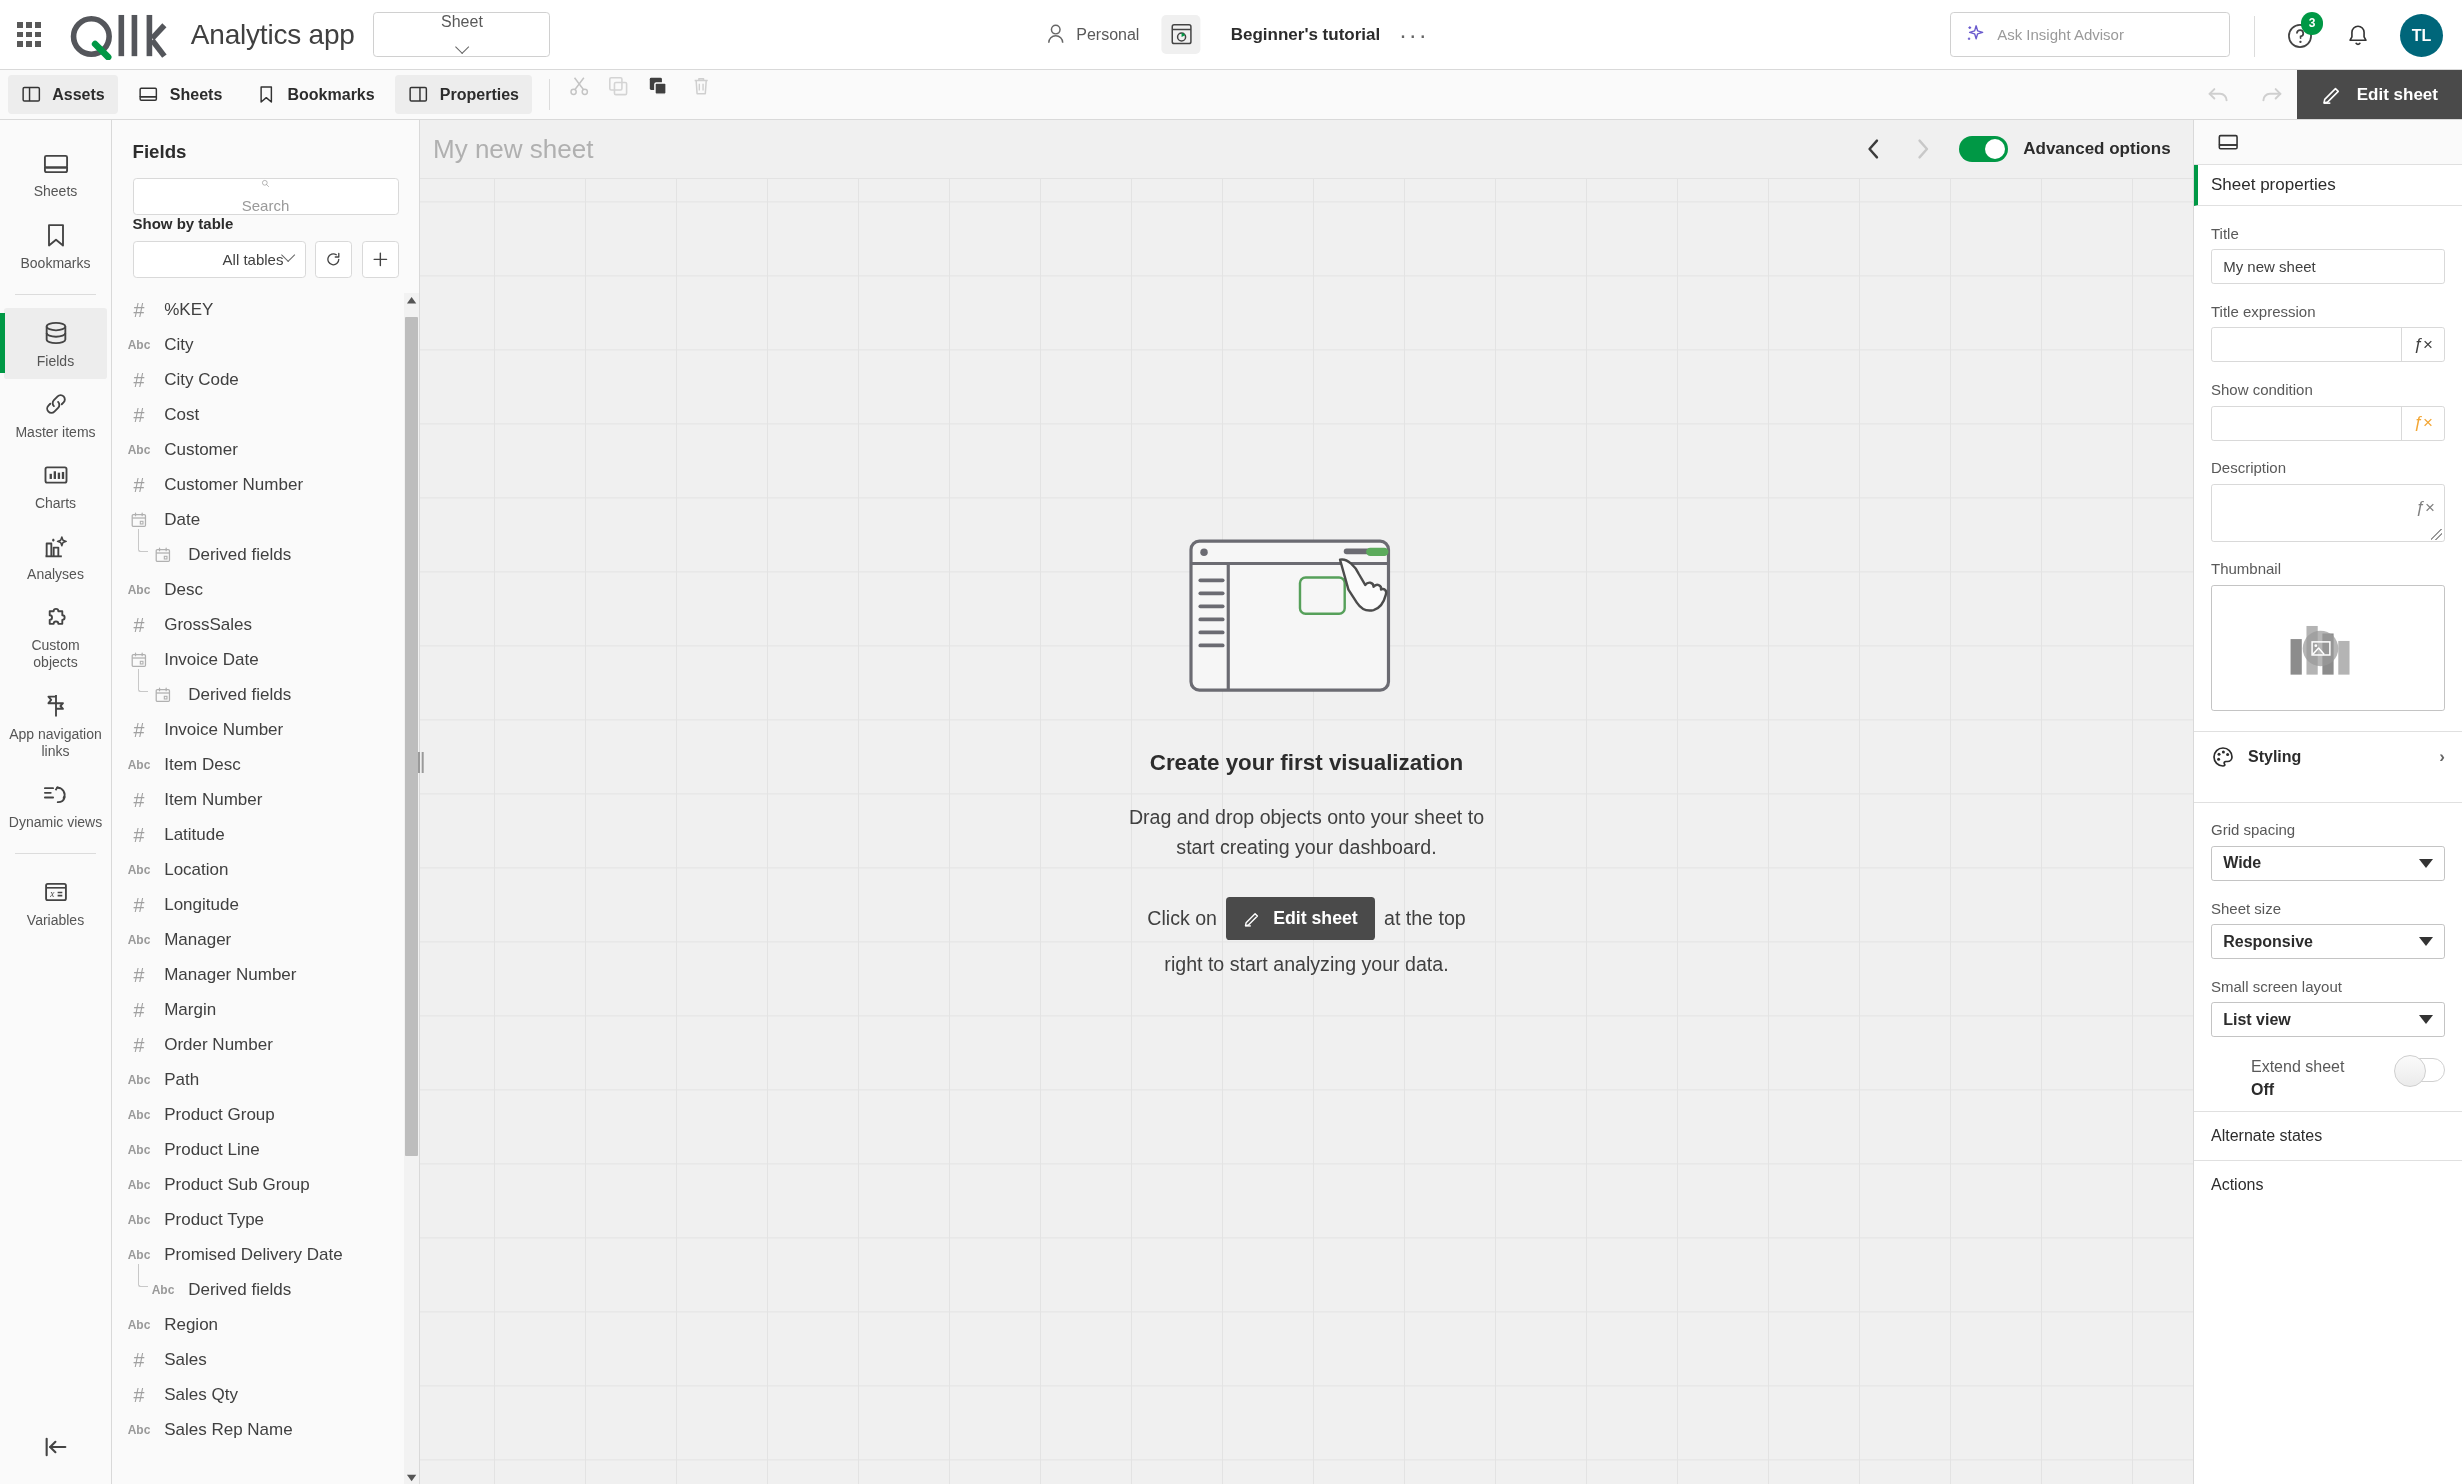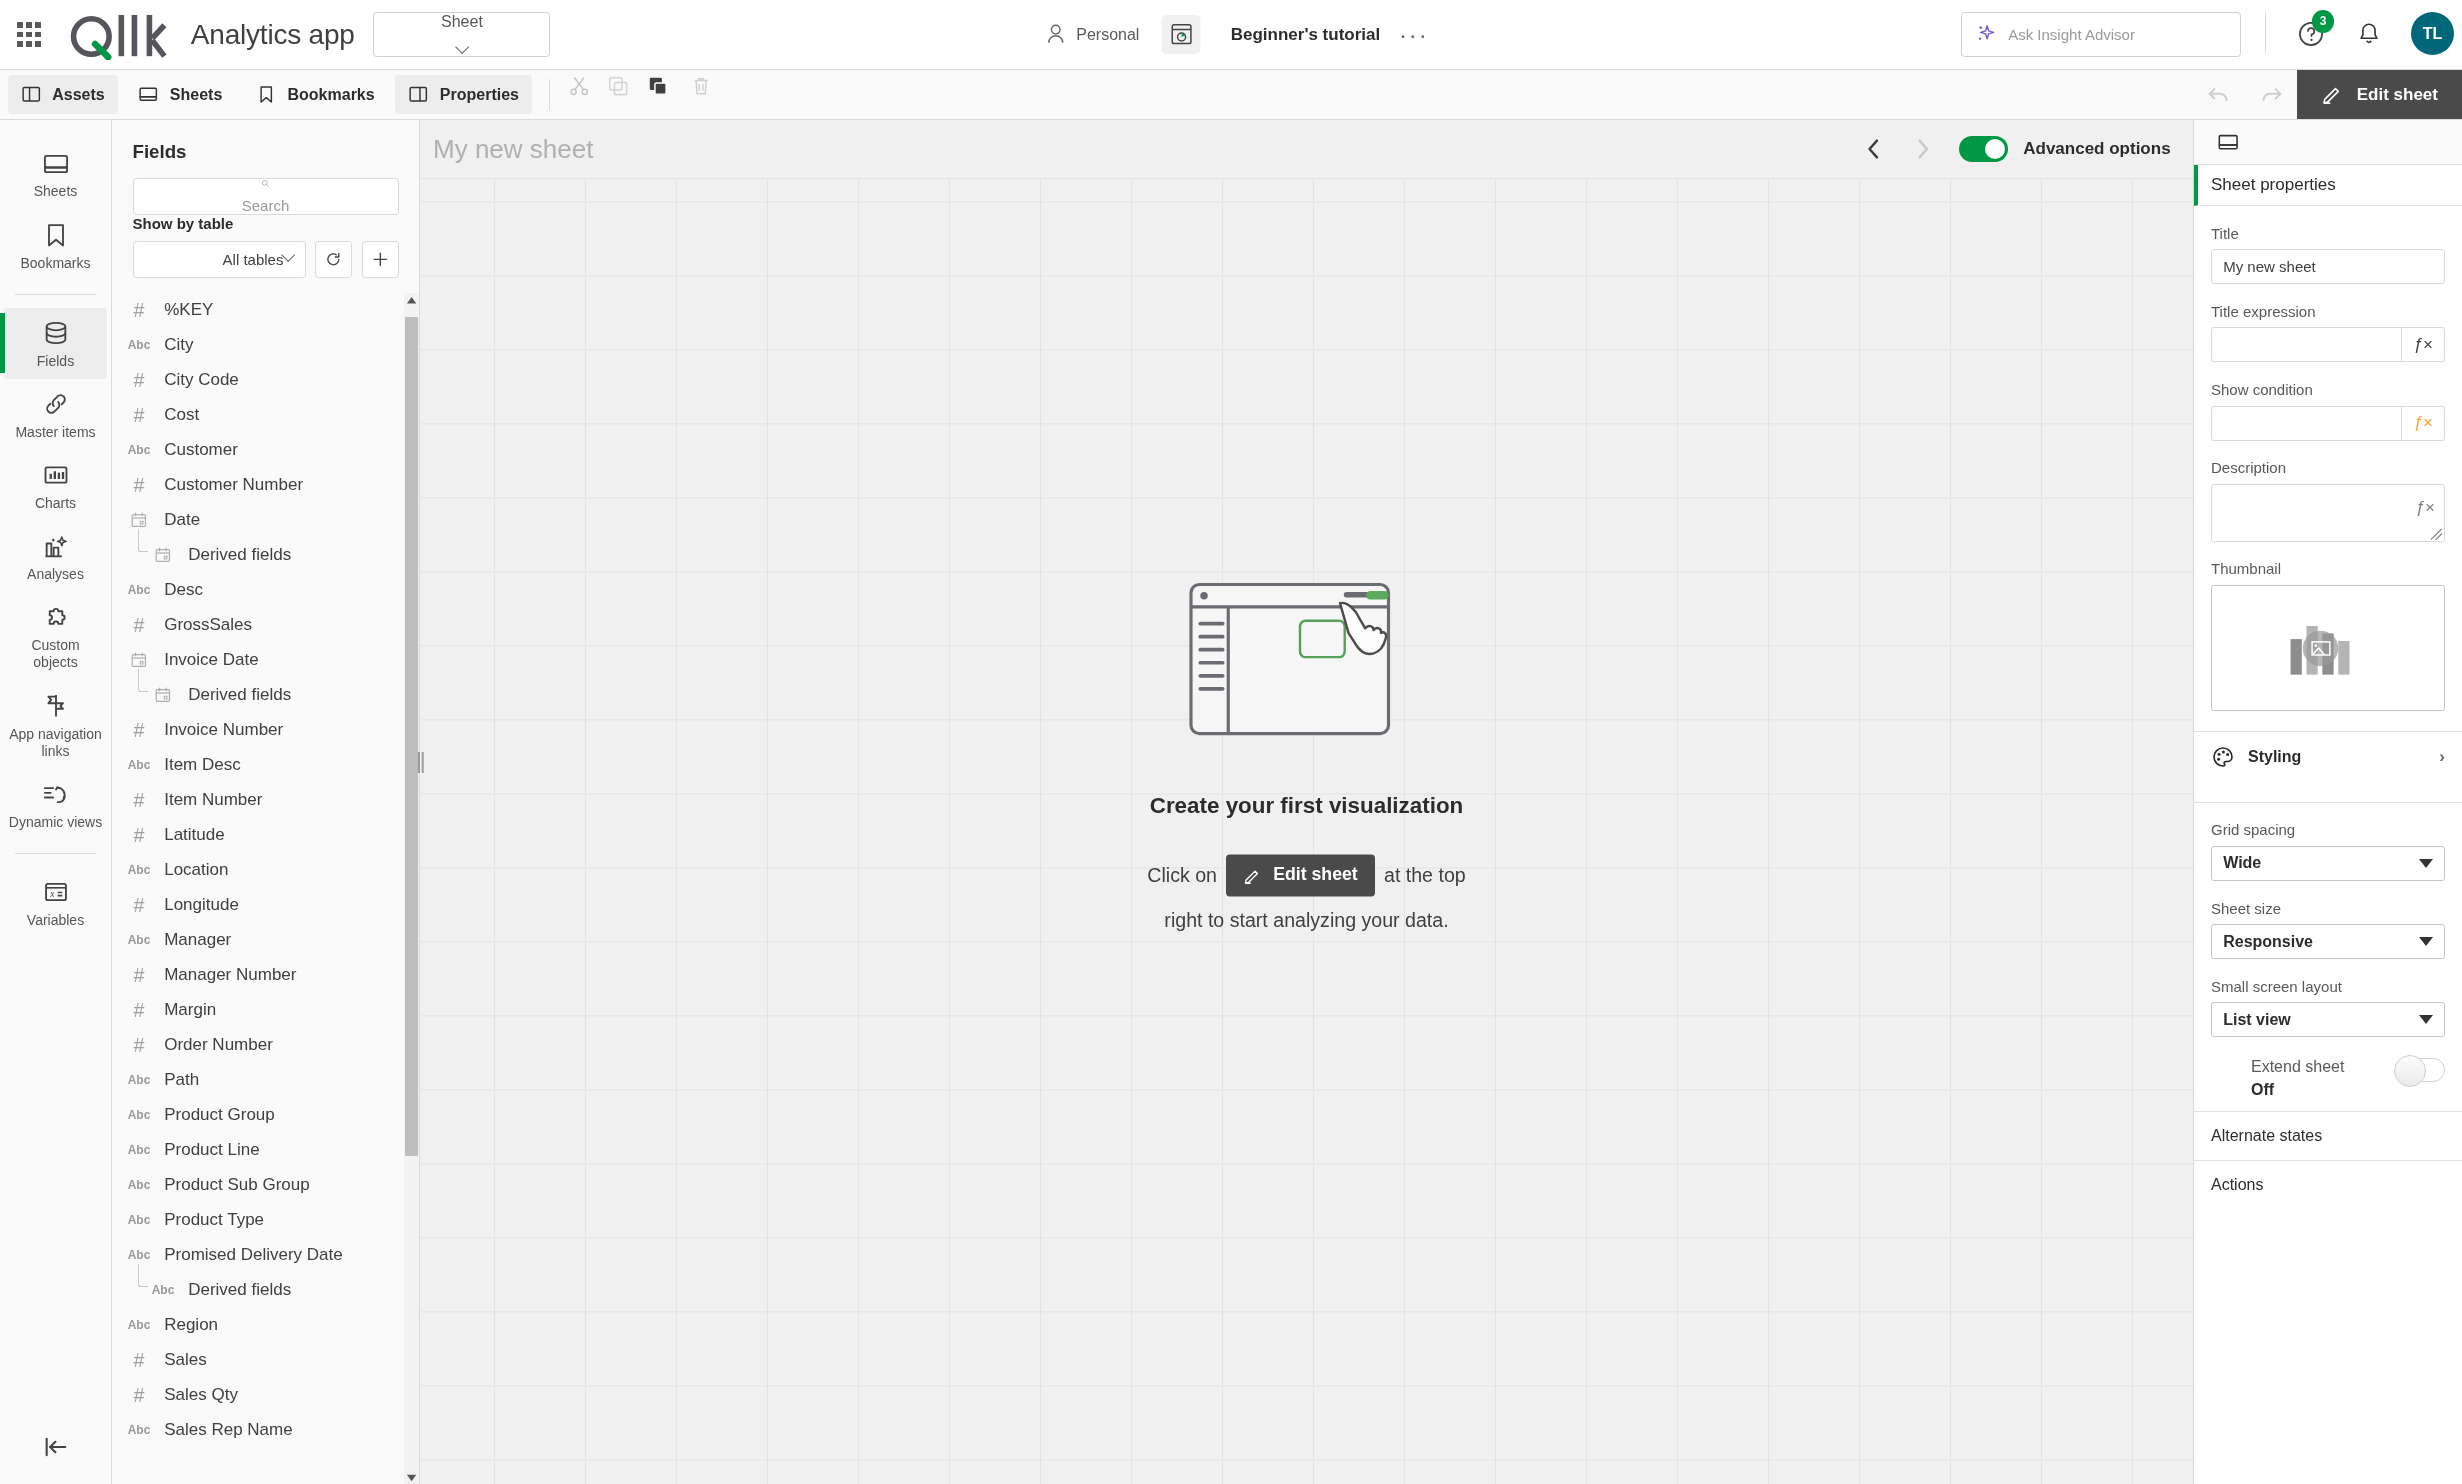--- a/index.html
+++ b/index.html
@@ -49,21 +49,21 @@
   .app-chip {
     display: flex; align-items: center; gap: 30px; margin-left: 9.3px; cursor: pointer;
   }
   .app-chip .ico-box {
     width: 39px; height: 39px; background: #f0f0f0; border-radius: 4.7px;
     display: flex; align-items: center; justify-content: center;
   }
   .app-chip .name { font-size: 17px; color: #2c2c2c; font-weight: 700; white-space: nowrap; }
   .dots { margin-left: 18.7px; font-size: 24px; color: #666; letter-spacing: 1.9px; line-height: 9.3px; cursor: pointer; }
 
-  .right-group { margin-left: auto; display: flex; align-items: flex-start; padding-right: 8px; gap: 0; }
+  .right-group { margin-left: auto; display: flex; align-items: flex-end; padding-right: 19px; gap: 0; }
   .insight-box {
     width: 280px; height: 45px; border: 0.9px solid #d0d0d0; border-radius: 3.7px;
     display: flex; align-items: center; gap: 11.2px; padding: 0 13px; background: #fff; cursor: text;
   }
   .insight-box .ph { font-size: 15px; color: #9a9a9a; }
   .vsep { width: 0.9px; height: 41px; background: #dcdcdc; margin: 0 24px; }
   .icon-btn { width: 43px; height: 43px; display: flex; align-items: center; justify-content: center;
               position: relative; cursor: pointer; }
   .badge {
     position: absolute; top: -1.9px; right: -1.9px; width: 22.4px; height: 22.4px; border-radius: 50%;
@@ -801,20 +801,24 @@
             <rect x="24" y="82" width="28" height="4" rx="2" fill="#6b6b72"></rect>
             <rect x="24" y="96" width="28" height="4" rx="2" fill="#6b6b72"></rect>
             <rect x="24" y="110" width="28" height="4" rx="2" fill="#6b6b72"></rect>
             <rect x="24" y="124" width="28" height="4" rx="2" fill="#6b6b72"></rect>
             <rect x="133" y="53" width="48" height="39" rx="6" fill="none" stroke="#56a05a" stroke-width="2.6"></rect>
             <path d="M176 34 C184 32 193 42 196 49 L203 61 C206 57 212 58 212 63 C215 59 221 61 220 66
                      C223 64 227 67 225 72 C223 80 219 86 212 88 C204 90 198 86 194 80 L185 66 Z" fill="#fbfbfb" stroke="#4c4c4c" stroke-width="2.6" stroke-linejoin="round"></path>
           </svg>
 
           <div class="es-title">Create your first visualization</div>
+          <div class="es-sub">
+            <div>Drag and drop objects onto your sheet to</div>
+            <div>start creating your dashboard.</div>
+          </div>
           <div class="es-cta">
             <span>Click on</span>
             <span class="es-btn">
               <svg width="18.7" height="18.7" viewBox="0 0 24 24">
                 <path d="M4 17.5 L15.5 6 L18.5 9 L7 20.5 L3.2 21.3 Z" fill="none" stroke="#fff" stroke-width="1.8" stroke-linejoin="round"></path>
                 <path d="M3 21.6 h7" stroke="#fff" stroke-width="1.8"></path>
               </svg>
               <span>Edit sheet</span>
             </span>
             <span>at the top</span>

